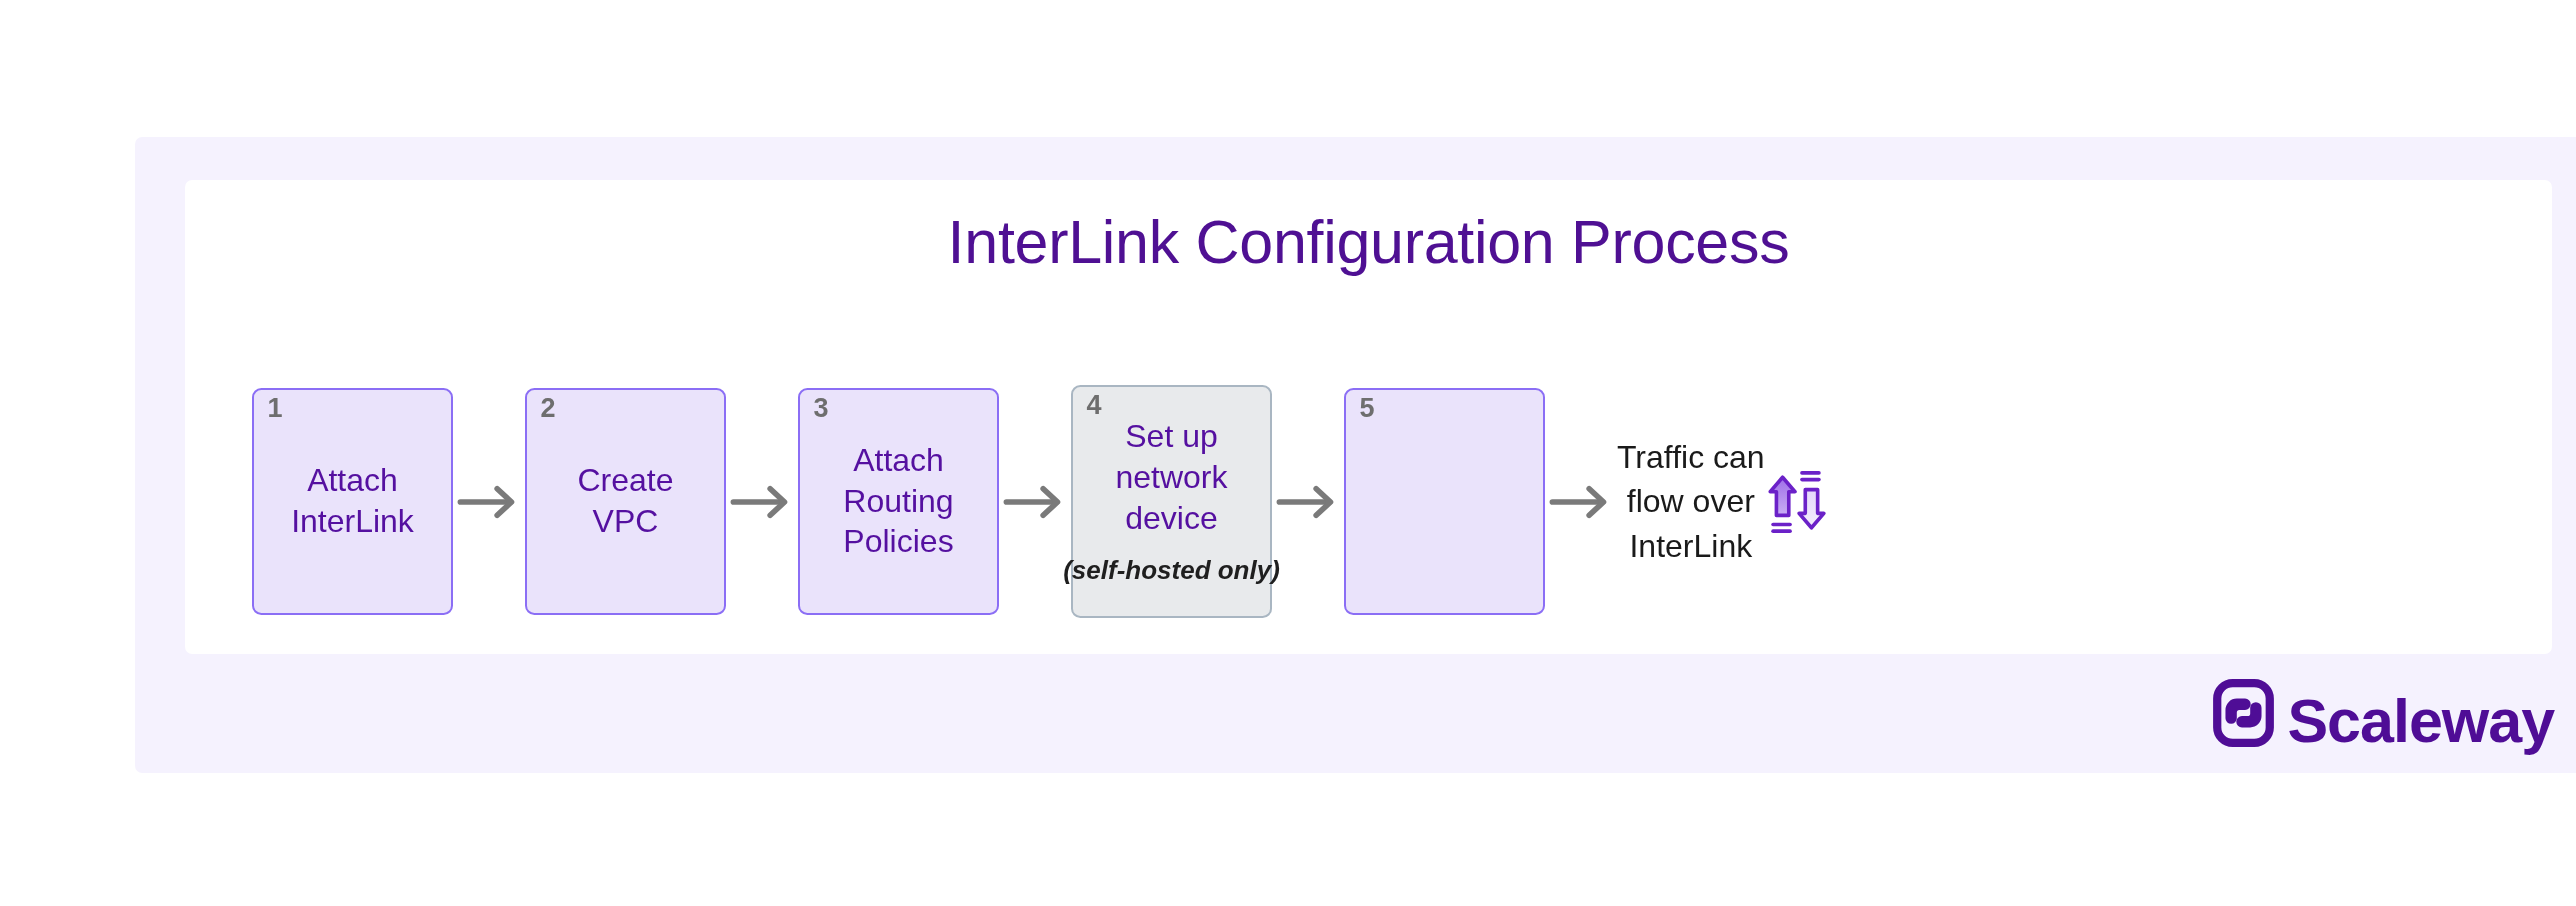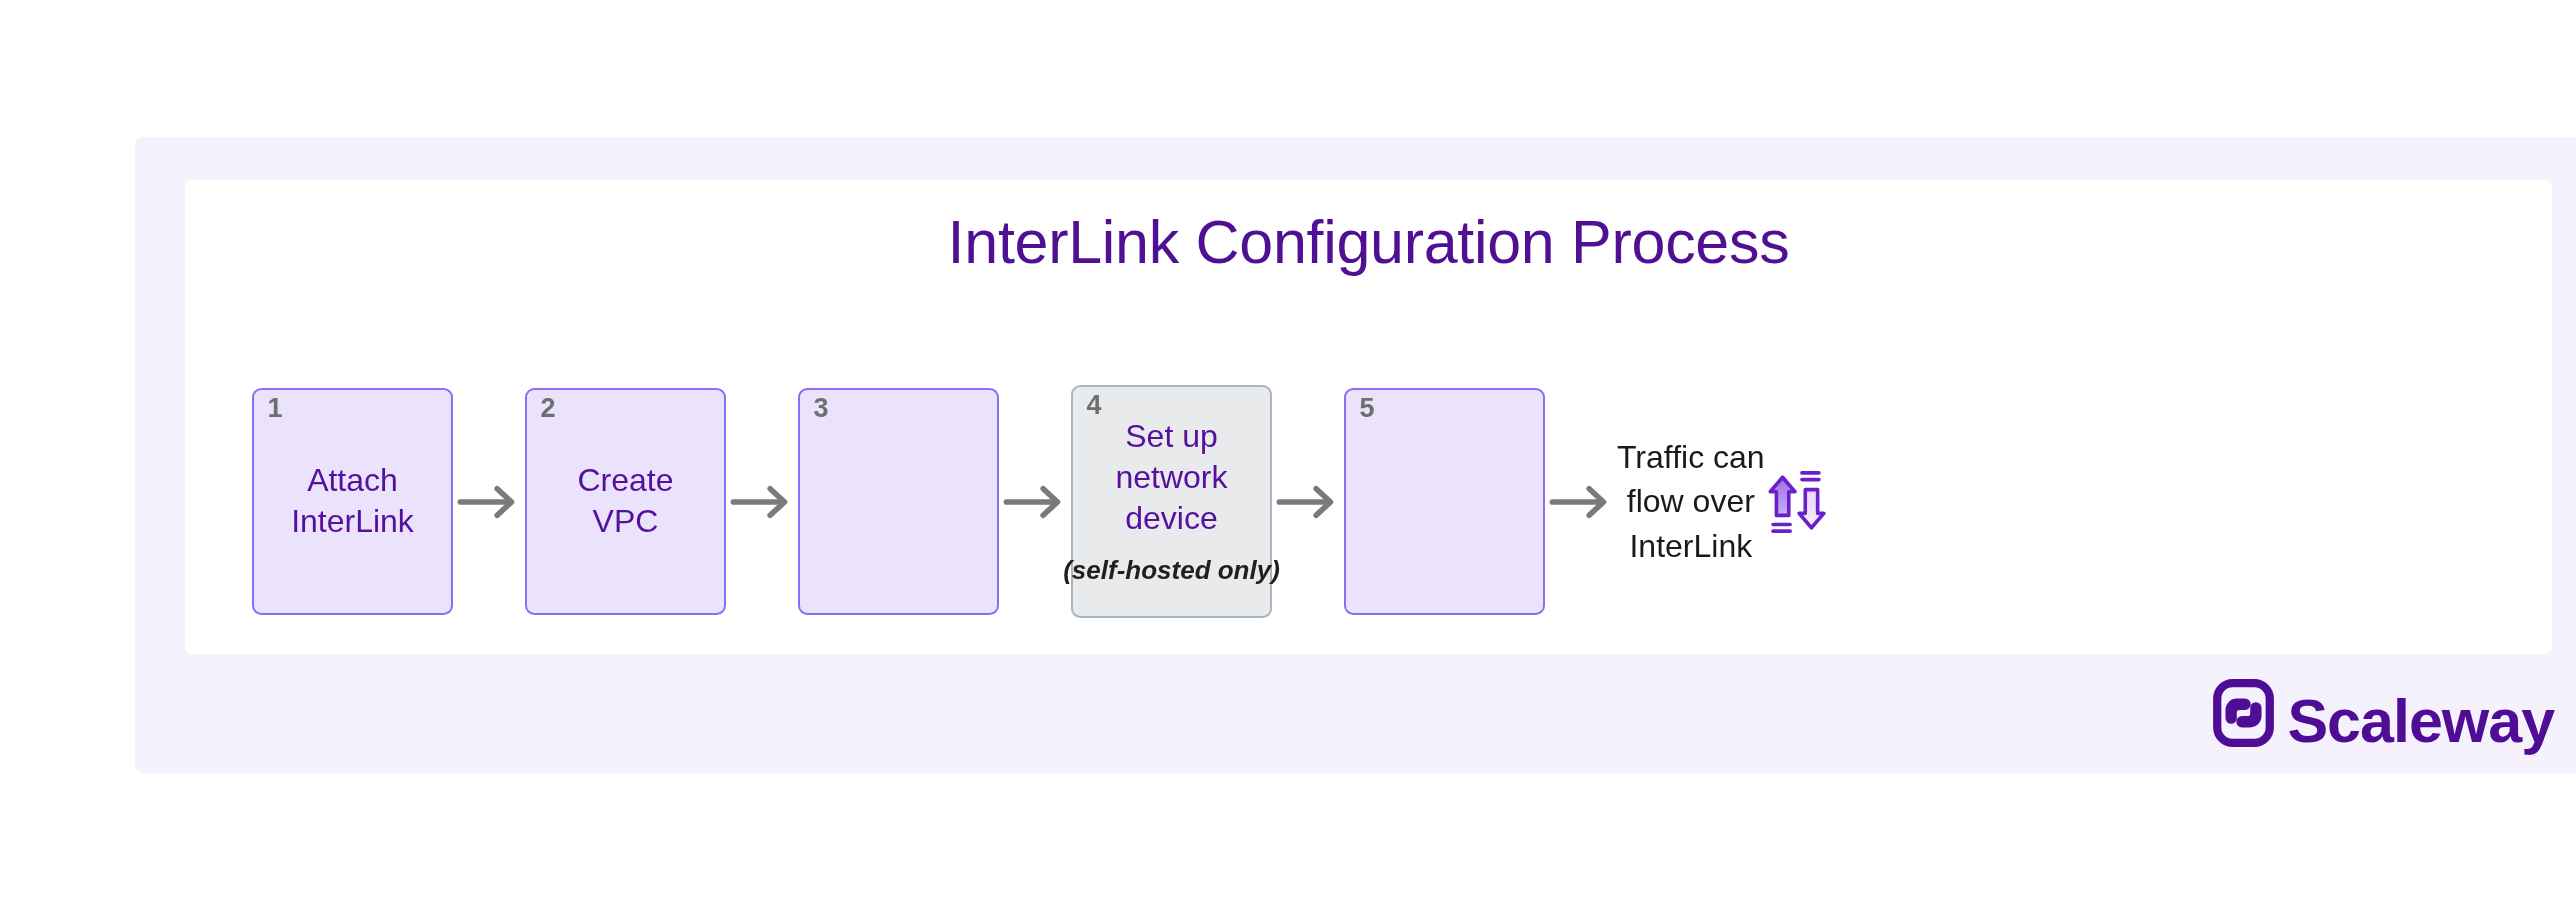--- a/index.html
+++ b/index.html
@@ -208,20 +208,22 @@
     <div class="arrow" style="width: 72px; height: 46px;">
       <svg width="72" height="46" viewBox="0 0 140 90" xmlns="http://www.w3.org/2000/svg">
         <g stroke="#7A7A7A" stroke-width="11" fill="none" stroke-linecap="round" stroke-linejoin="round">
           <line x1="14" y1="45" x2="112" y2="45"></line>
           <polyline points="86,19 114,45 86,71"></polyline>
         </g>
       </svg>
     </div>
     <div class="step-box purple" style="width: 201px; height: 227px;">
       <div class="step-number">3</div>
+      <div class="step-label">Attach Routing
+Policies</div>
     </div>
     <div class="arrow" style="width: 72px; height: 46px;">
       <svg width="72" height="46" viewBox="0 0 140 90" xmlns="http://www.w3.org/2000/svg">
         <g stroke="#7A7A7A" stroke-width="11" fill="none" stroke-linecap="round" stroke-linejoin="round">
           <line x1="14" y1="45" x2="112" y2="45"></line>
           <polyline points="86,19 114,45 86,71"></polyline>
         </g>
       </svg>
     </div>
     <div class="step-box gray" style="width: 201px; height: 233px;">

